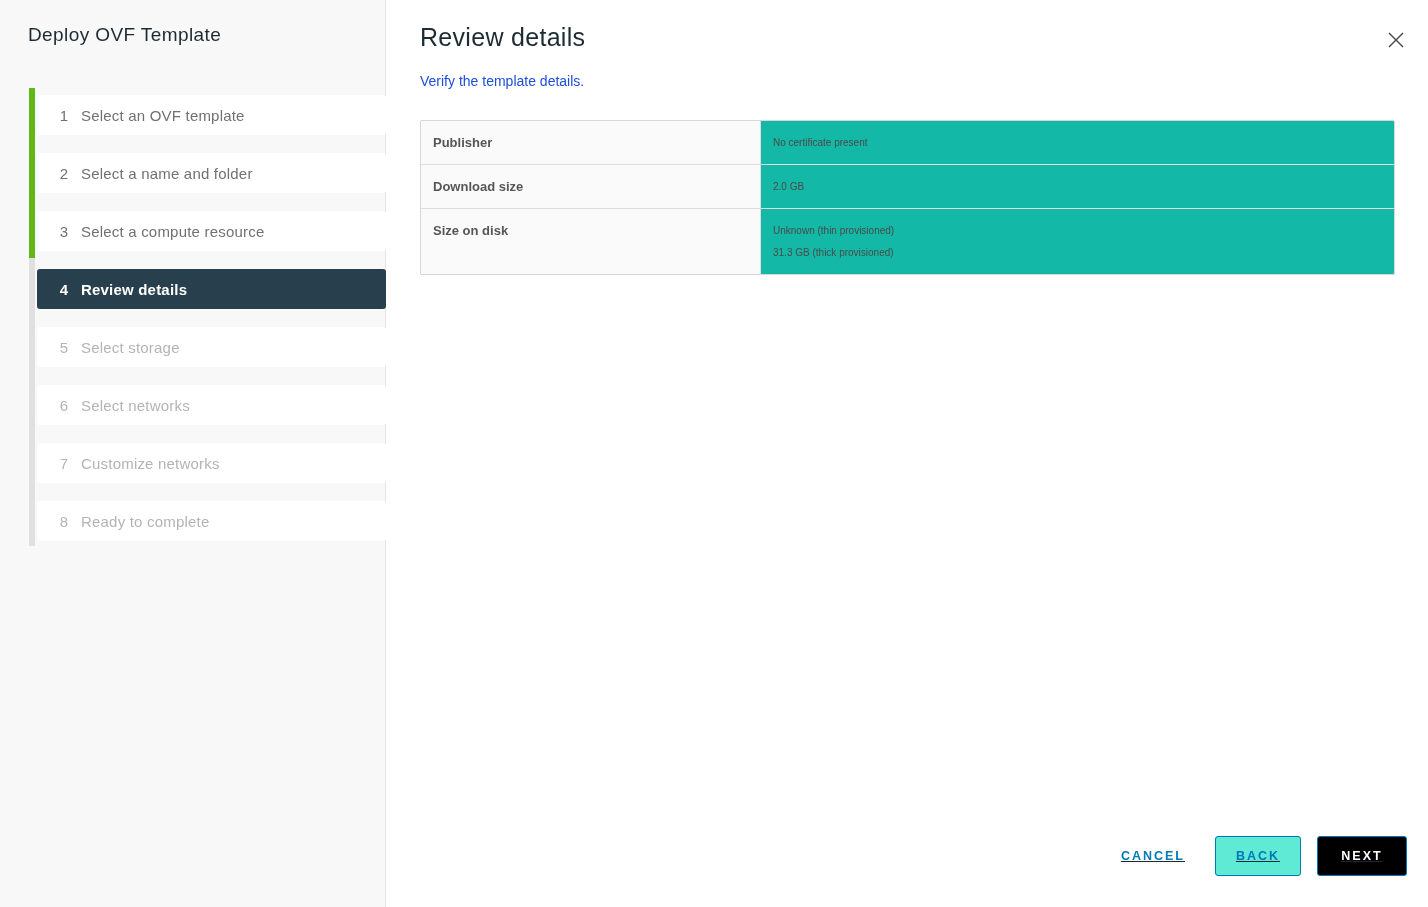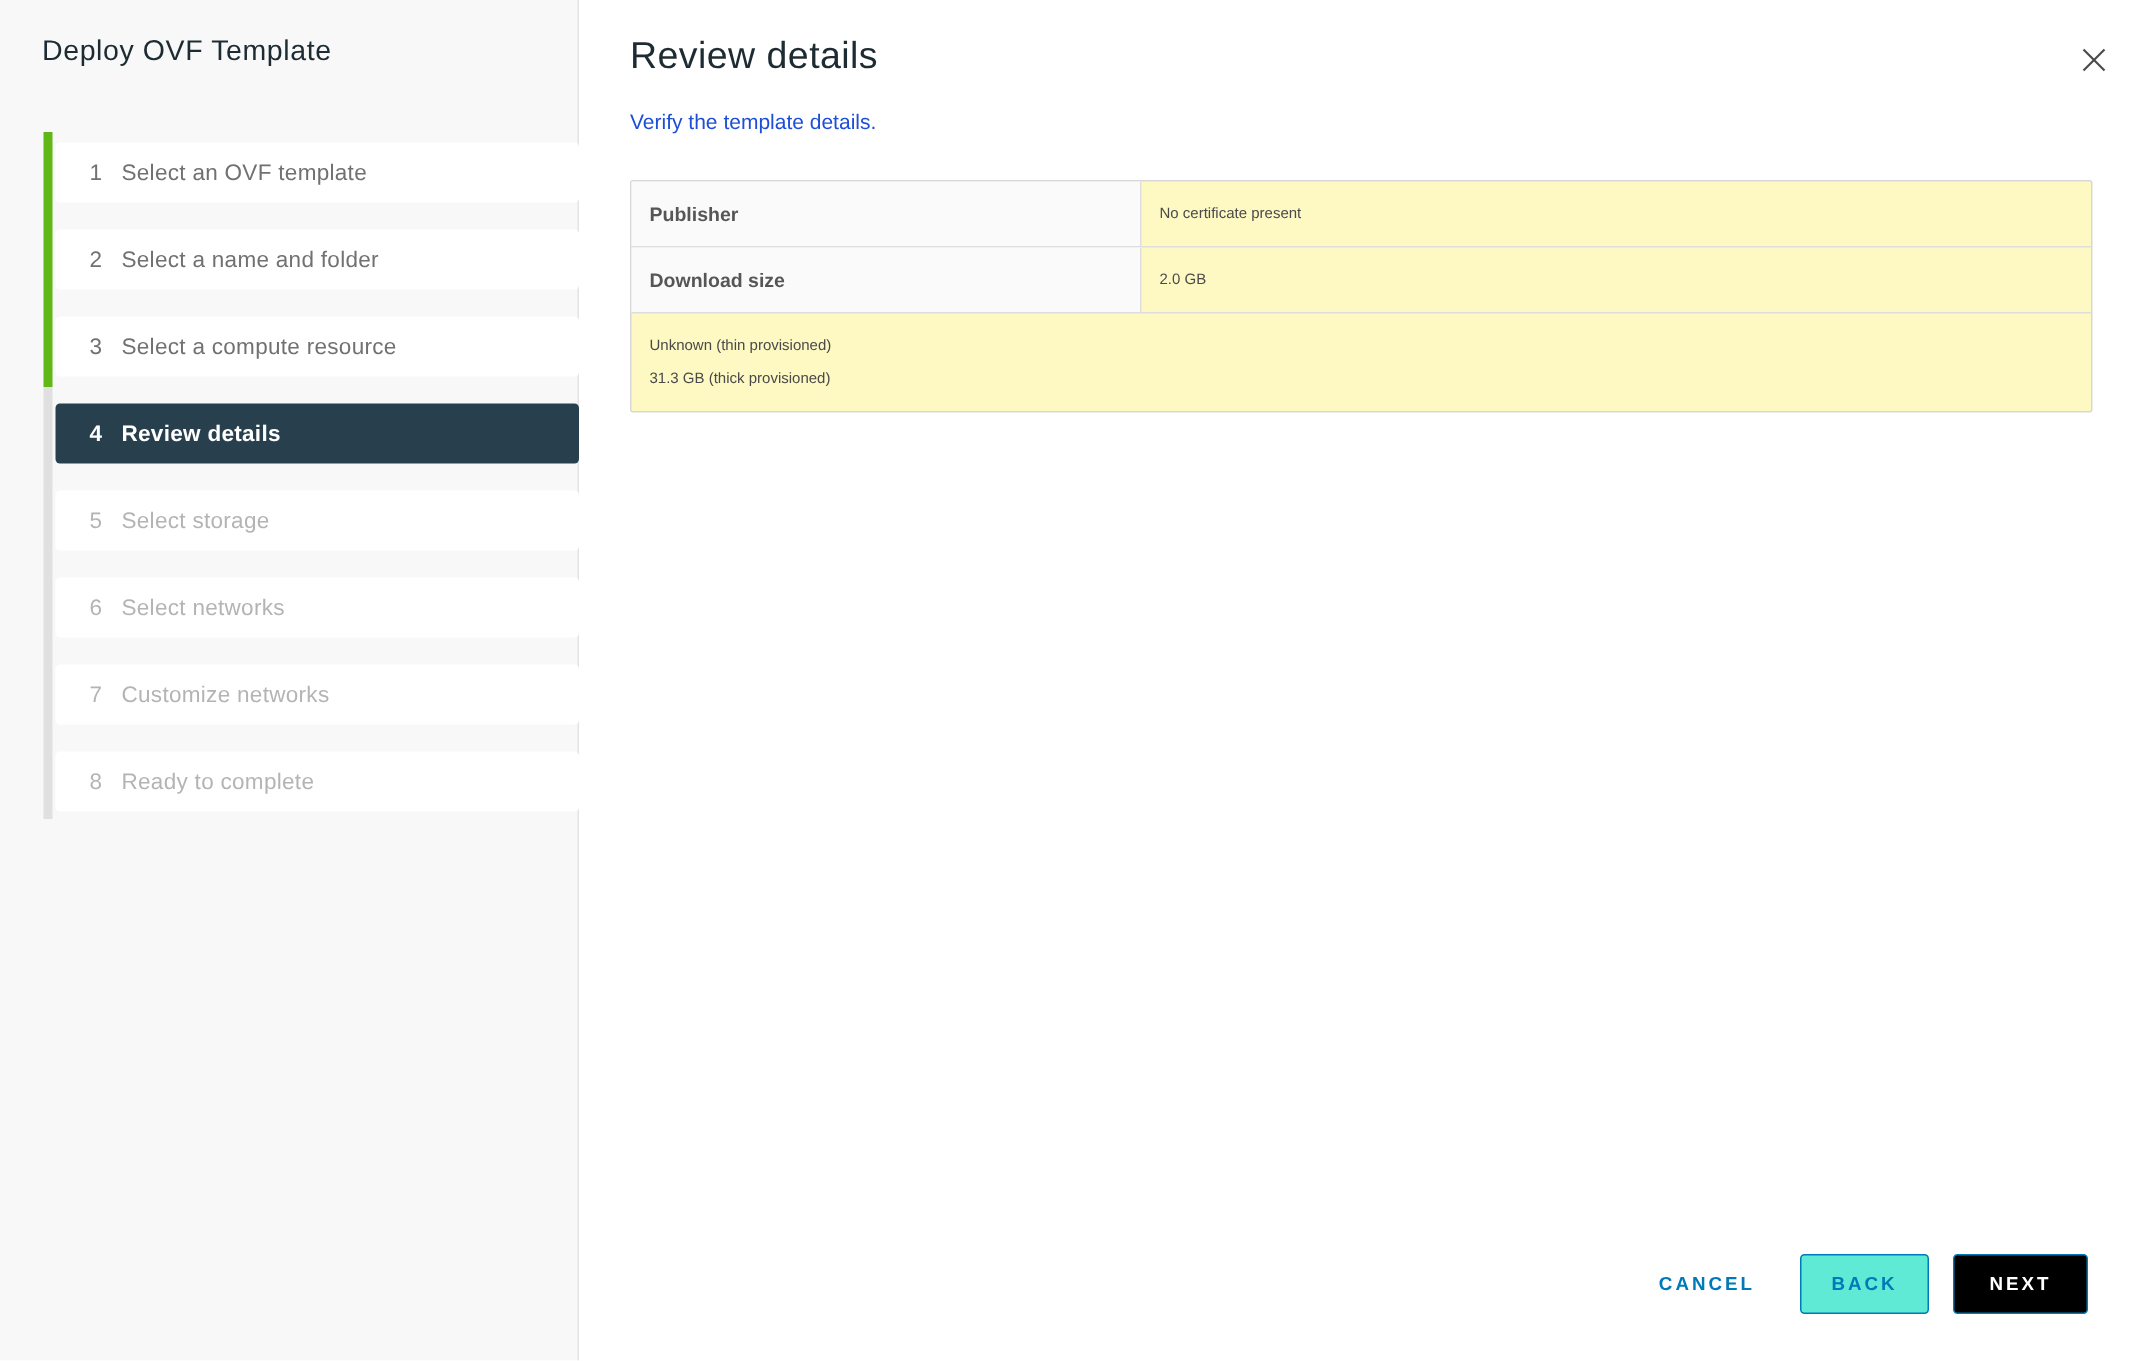--- a/index.html
+++ b/index.html
@@ -67,21 +67,21 @@
     display: flex; align-items: center; justify-content: center;
   }
   .page-heading { font-size: 25px; font-weight: 400; letter-spacing: 0.3px; color: #1d2b32; }
   .page-subtitle { margin-top: 21px; font-size: 14px; color: #1d4ed8; }
 
   .detail-table {
     margin-top: 31px;
     width: 975px;
     border: 1px solid #d7d7d7;
     border-radius: 2px;
-    background: #fef9c3;
+    background: #14b8a6;
   }
   .detail-row { display: flex; border-bottom: 1px solid #dedede; }
   .detail-row:last-child { border-bottom: none; }
   .detail-label {
     flex: 0 0 340px;
     background: #fafafa;
     border-right: 1px solid #dedede;
     padding: 13px 12px 12px 12px;
     font-size: 13px;
     font-weight: bold;
@@ -94,23 +94,24 @@
     font-size: 10px;
     color: #4a4a4a;
     line-height: 18px;
   }
   .detail-value .value-line { min-height: 18px; }
   .detail-value .value-line + .value-line { margin-top: 4px; }
 
   
   .footer-actions {
     position: absolute;
-    right: 36px; bottom: 31px;
+    right: 21px; bottom: 31px;
     display: flex;
     align-items: center;
+    text-decoration: underline;
   }
   .btn {
     font-family: "Liberation Sans", sans-serif;
     font-size: 12.5px;
     font-weight: bold;
     letter-spacing: 2px;
     border-radius: 3px;
     cursor: pointer;
     height: 40px;
   }
@@ -198,20 +199,21 @@
           <div class="value-line">No certificate present</div>
         </div>
       </div>
       <div class="detail-row">
         <div class="detail-label">Download size</div>
         <div class="detail-value">
           <div class="value-line">2.0 GB</div>
         </div>
       </div>
       <div class="detail-row">
+        <div class="detail-label">Size on disk</div>
         <div class="detail-value">
           <div class="value-line">Unknown (thin provisioned)</div>
           <div class="value-line">31.3 GB (thick provisioned)</div>
         </div>
       </div>
     </div>
 
     <div class="footer-actions">
       <button class="btn btn-link">CANCEL</button>
       <button class="btn btn-outline">BACK</button>

